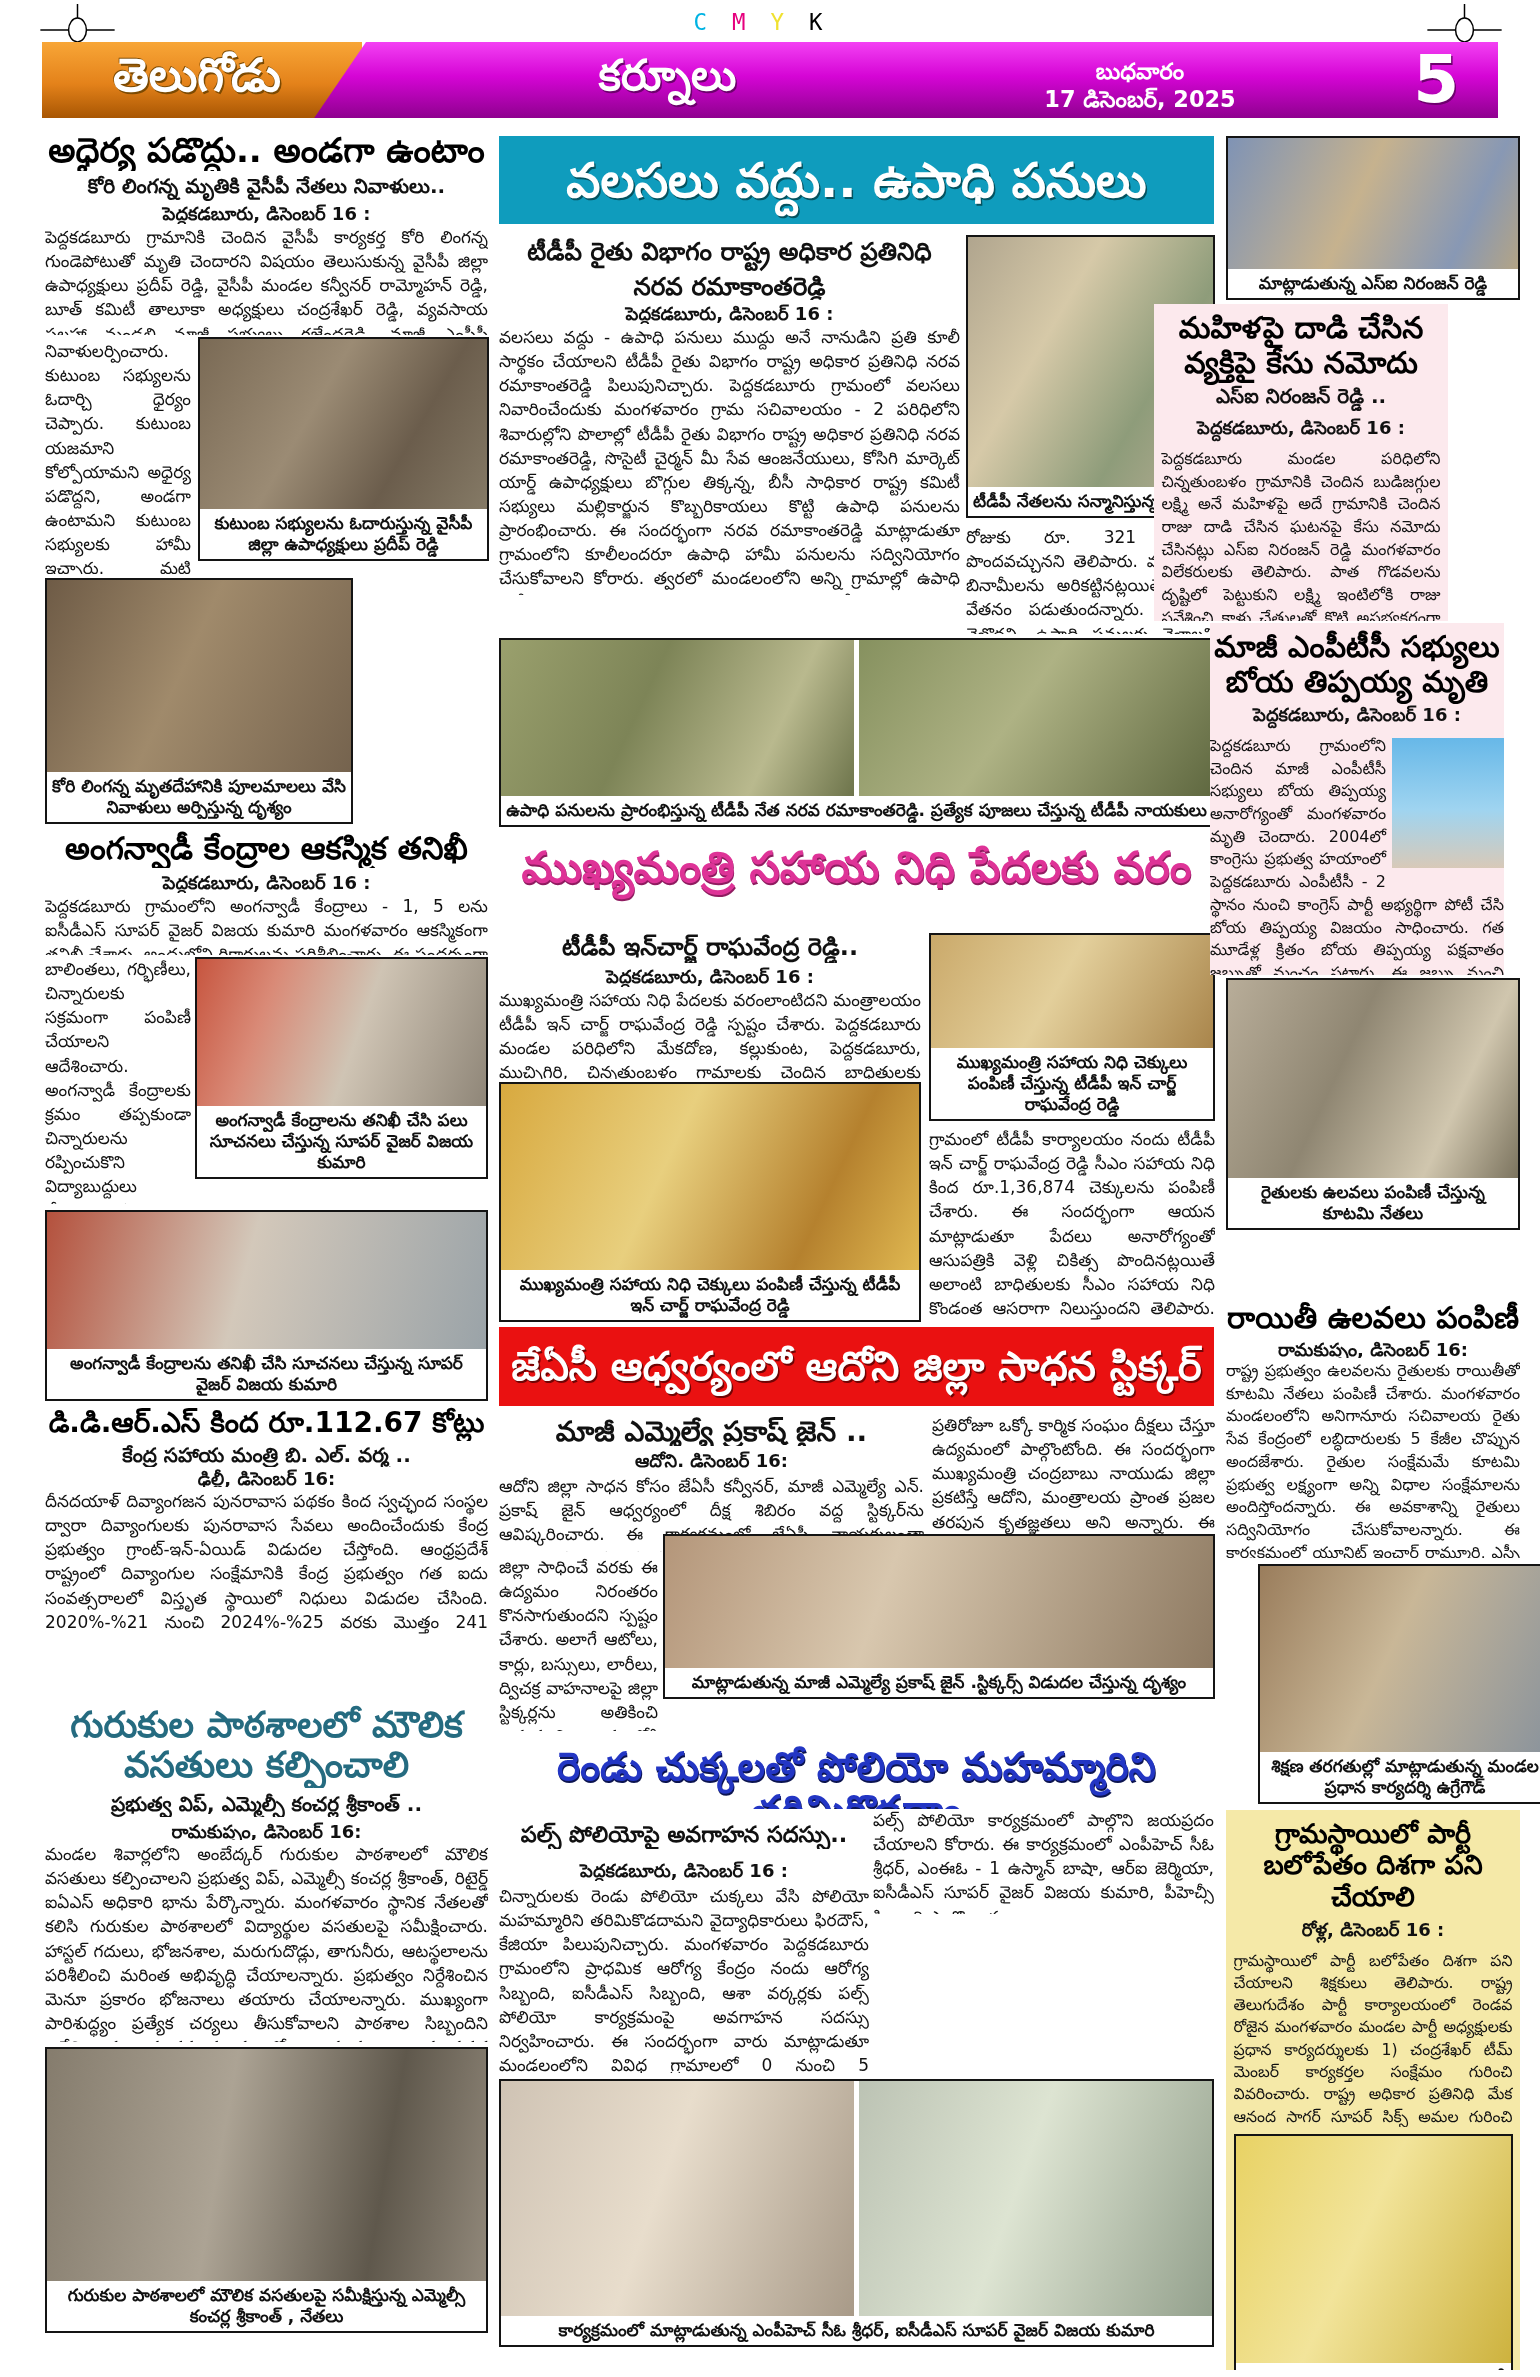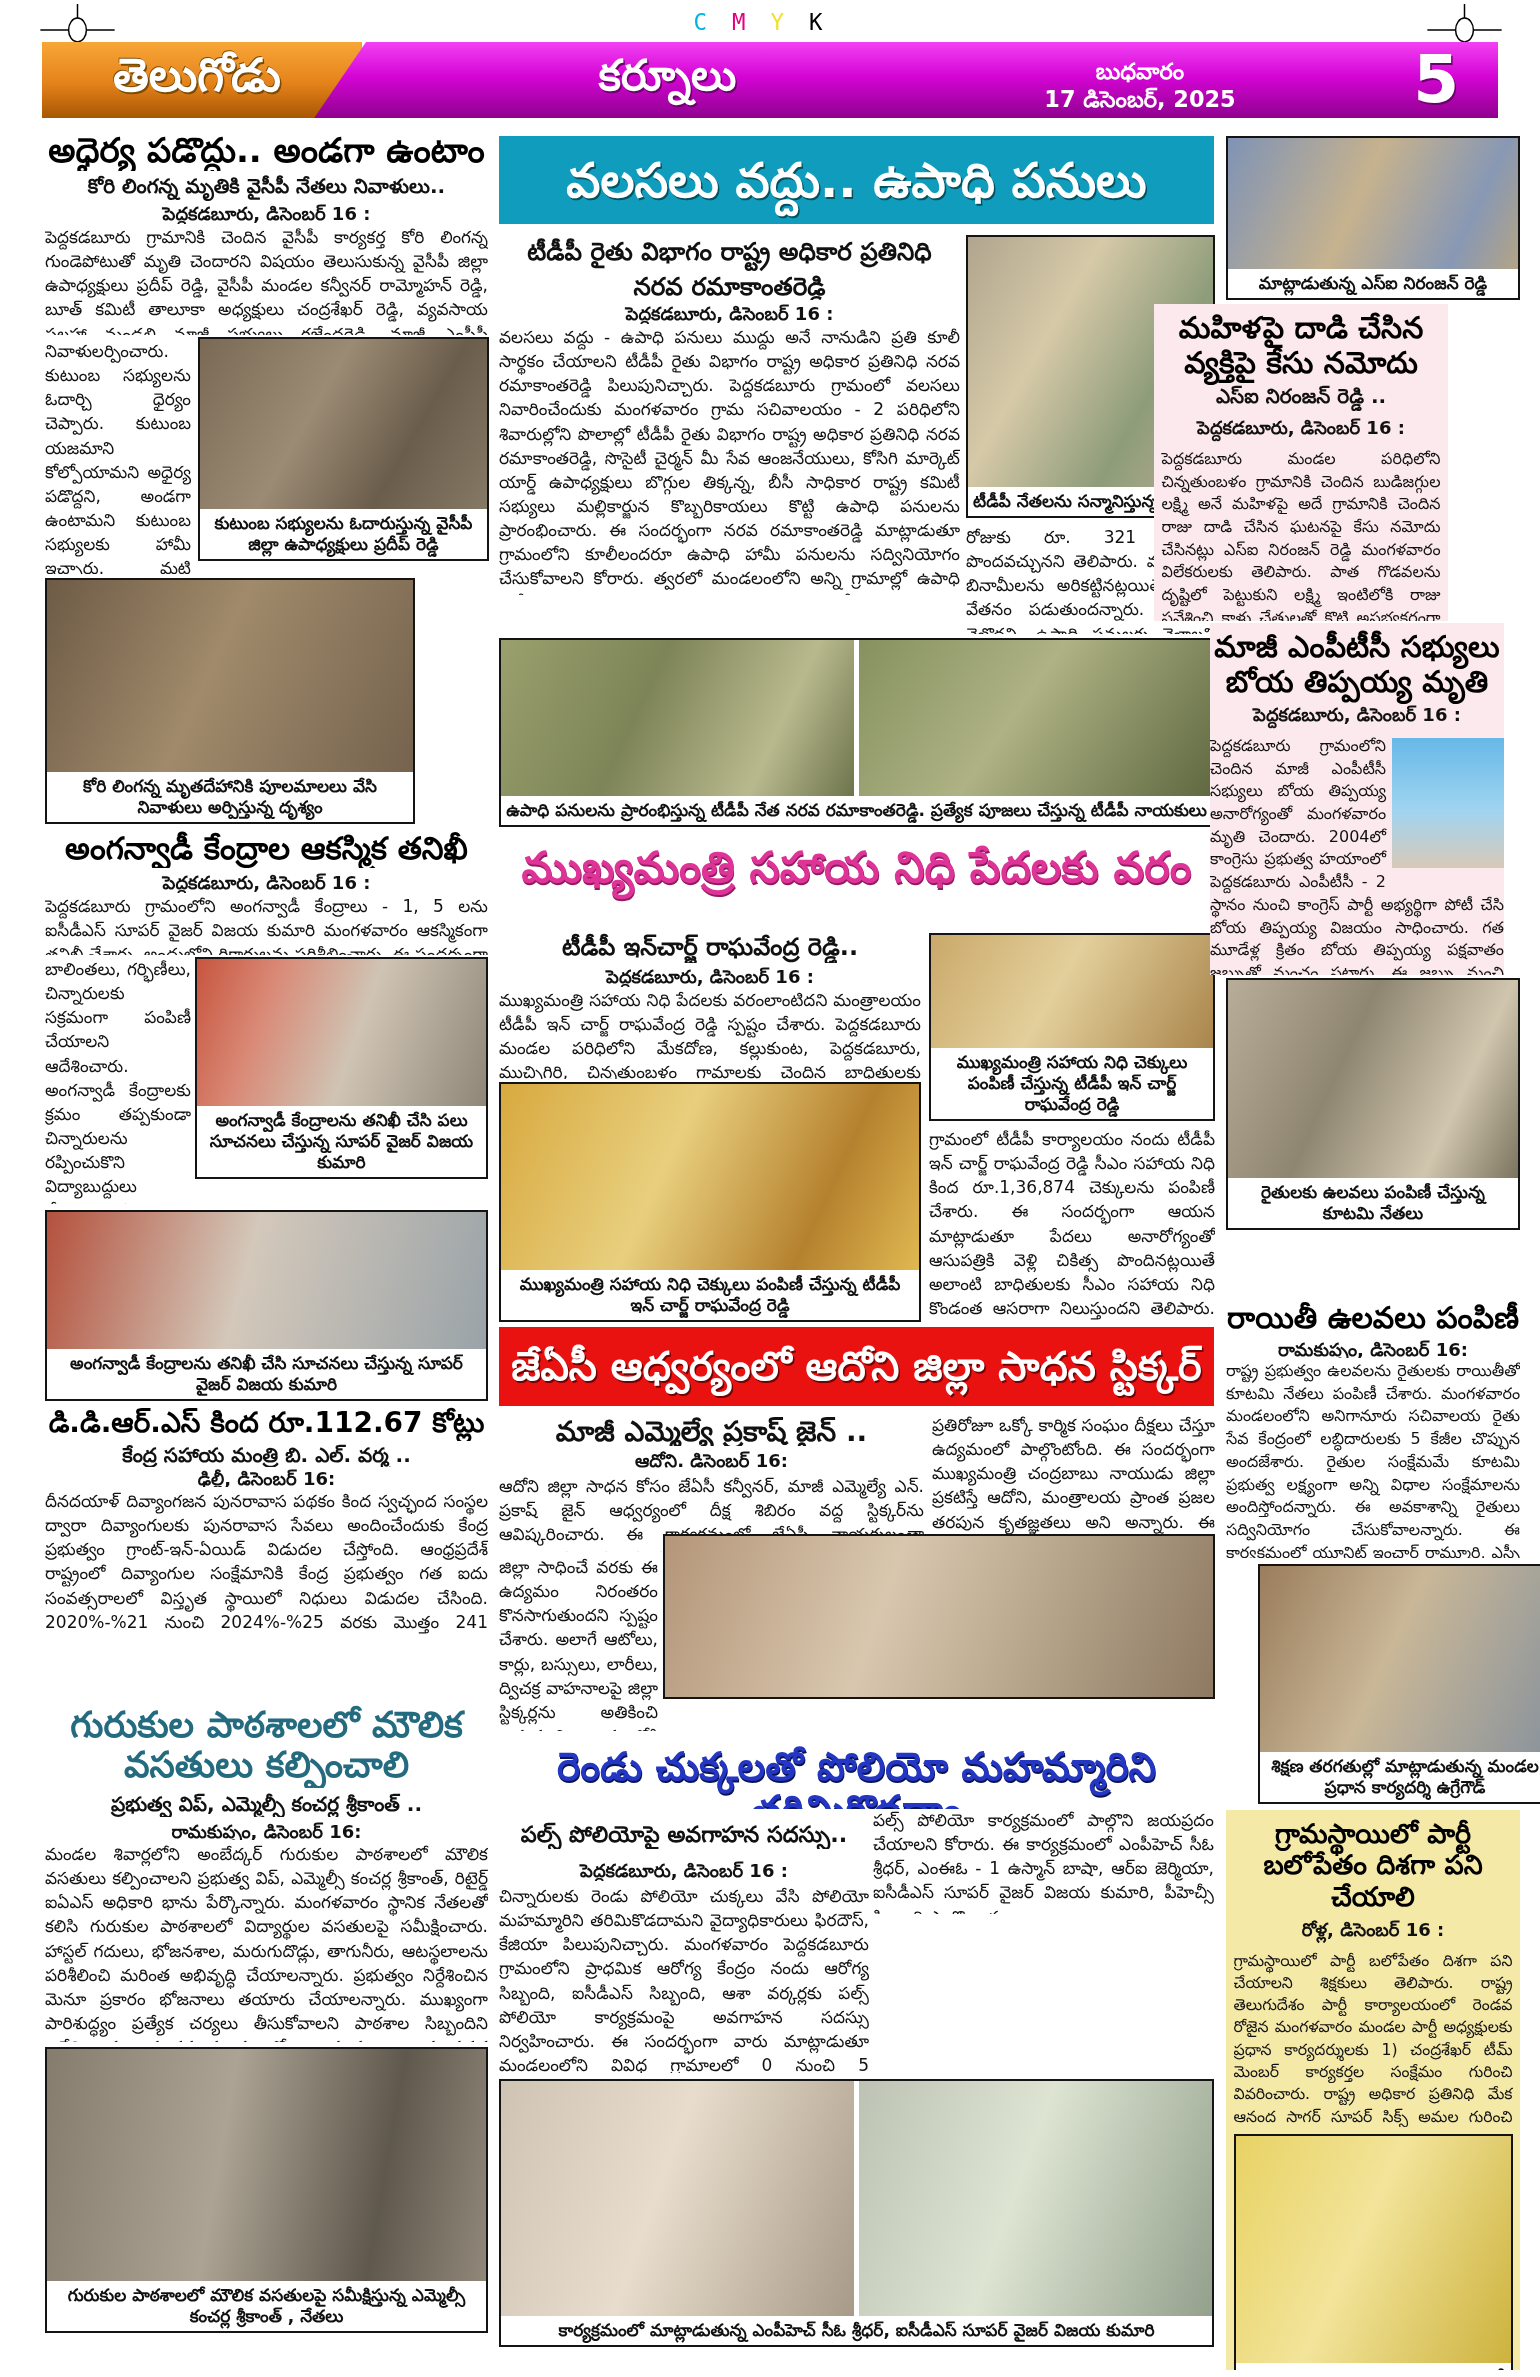--- a/index.html
+++ b/index.html
@@ -73,21 +73,21 @@
   .two-ph { display:flex; gap:4.5px; }
   .two-ph > div { flex:1; }
 
   
   .a1-hl   { left:45px;  top:131px;  width:443px; height:40px;  font-size:34px; }
   .a1-sub  { left:45px;  top:174px;  width:443px; height:27px; }
   .a1-dl   { left:45px;  top:203px;  width:443px; height:21px; }
   .a1-b1   { left:45px;  top:225px;  width:443px; height:110px; }
   .a1-ph1  { left:198px; top:337px;  width:291px; height:224px; }
   .a1-b2   { left:45px;  top:339px;  width:146px; height:235px; }
-  .a1-ph2  { left:45px;  top:578px;  width:370px; height:246px; }
+  .a1-ph2  { left:45px;  top:578px;  width:308px; height:246px; }
   .a2-hl   { left:45px;  top:831px; width:443px; height:37px;  font-size:31px; }
   .a2-dl   { left:45px;  top:872px; width:443px; height:21px; }
   .a2-b1   { left:45px;  top:894px; width:443px; height:61px; }
   .a2-ph1  { left:195px; top:957px; width:293px; height:222px; }
   .a2-b2   { left:45px;  top:957px; width:146px; height:247px; }
   .a2-ph2  { left:45px;  top:1210px; width:443px; height:191px; }
   .a3-hl   { left:45px;  top:1407px; width:443px; height:34px;  font-size:28px; }
   .a3-sub  { left:45px;  top:1443px; width:443px; height:24px; }
   .a3-dl   { left:45px;  top:1468px; width:443px; height:19.4px; }
   .a3-b    { left:45px;  top:1489px; width:443px; height:145px; }
@@ -244,20 +244,21 @@
   <div class="abs body-text cm-b2">గ్రామంలో టీడీపీ కార్యాలయం నందు టీడీపీ ఇన్ చార్జ్ రాఘవేంద్ర రెడ్డి సీఎం సహాయ నిధి కింద రూ.1,36,874 చెక్కులను పంపిణీ చేశారు. ఈ సందర్భంగా ఆయన మాట్లాడుతూ పేదలు అనారోగ్యంతో ఆసుపత్రికి వెళ్లి చికిత్స పొందినట్లయితే అలాంటి బాధితులకు సీఎం సహాయ నిధి కొండంత ఆసరాగా నిలుస్తుందని తెలిపారు. పేదలకు అండగా నిలవడమే లక్ష్యంగా పని చేస్తామన్నారు. ఈ కార్యక్రమంలో చిన్నతుంబళం సొసైటీ చైర్మన్ కందనాతి నరసప్ప, సాగునీటి సంఘం అధ్యక్షులు సత్యన్న గౌడ్, బూత్ యూనిట్ కన్వీనర్ తలారి అంజీ, యూనిట్ ఇన్ చార్జ్ దుమ్ముల శివ, టీడీపీ నాయకులు రాఘవరెడ్డి, తదితరులు పాల్గొన్నారు.</div>
 
   <div class="abs banner-red j-ban">జేఏసీ ఆధ్వర్యంలో ఆదోని జిల్లా సాధన స్టిక్కర్ ఆవిష్కరణ</div>
   <div class="abs subhead j-sub">మాజీ ఎమ్మెల్యే ప్రకాష్ జైన్ ..</div>
   <div class="abs body-text j-b3">ప్రతిరోజూ ఒక్కో కార్మిక సంఘం దీక్షలు చేస్తూ ఉద్యమంలో పాల్గొంటోంది. ఈ సందర్భంగా ముఖ్యమంత్రి చంద్రబాబు నాయుడు జిల్లా ప్రకటిస్తే ఆదోని, మంత్రాలయ ప్రాంత ప్రజల తరపున కృతజ్ఞతలు అని అన్నారు. ఈ కార్యక్రమంలో జేఏసీ నాయకులు పెద్ద సంఖ్యలో పాల్గొన్నారు.</div>
   <div class="abs dateline j-dl">ఆదోని. డిసెంబర్ 16:</div>
   <div class="abs body-text j-b1">ఆదోని జిల్లా సాధన కోసం జేఏసీ కన్వీనర్, మాజీ ఎమ్మెల్యే ఎన్. ప్రకాష్ జైన్ ఆధ్వర్యంలో దీక్ష శిబిరం వద్ద స్టిక్కర్‌ను ఆవిష్కరించారు. ఈ కార్యక్రమంలో జేఏసీ నాయకులంతా పాల్గొన్నారు. ఈ సందర్భంగా మాజీ ఎమ్మెల్యే ప్రకాష్ జైన్ మాట్లాడుతూ, ఆదోని</div>
   <div class="abs body-text j-b2">జిల్లా సాధించే వరకు ఈ ఉద్యమం నిరంతరం కొనసాగుతుందని స్పష్టం చేశారు. అలాగే ఆటోలు, కార్లు, బస్సులు, లారీలు, ద్విచక్ర వాహనాలపై జిల్లా స్టిక్కర్లను అతికించి ఉద్యమాన్ని ప్రజల్లోకి తీసుకెళ్లాలని జేఏసీ నాయకులు పిలుపునిచ్చారు. అన్ని రాజకీయ పార్టీల నాయకులు, ప్రజాప్రతినిధులు ఐక్యంగా ఈ ఉద్యమంలో పాల్గొనాలని ఆయన కోరారు. ఈరోజు దీక్షకు బిల్డింగ్ కార్మికులు కూర్చుండగా,</div>
   <div class="abs pbox j-ph">
     <div class="pimg ph-jac"></div>
+    <div class="pcap">మాట్లాడుతున్న  మాజీ ఎమ్మెల్యే ప్రకాష్ జైన్ .స్టిక్కర్స్ విడుదల చేస్తున్న దృశ్యం</div>
   </div>
 
   <div class="abs hl hl-blue p-hl">రెండు చుక్కలతో పోలియో మహమ్మారిని తరిమికొడదాం</div>
   <div class="abs subhead p-sub">పల్స్ పోలియోపై అవగాహన సదస్సు..</div>
   <div class="abs body-text p-b2">పల్స్ పోలియో కార్యక్రమంలో పాల్గొని జయప్రదం చేయాలని కోరారు. ఈ కార్యక్రమంలో ఎంపీహెచ్ సీఓ శ్రీధర్, ఎంఈఓ - 1 ఉస్మాన్ బాషా, ఆర్ఐ జెర్మియా, ఐసీడీఎస్ సూపర్ వైజర్ విజయ కుమారి, పీహెచ్సీ సిబ్బంది పాల్గొన్నారు.</div>
   <div class="abs dateline p-dl">పెద్దకడబూరు, డిసెంబర్ 16 :</div>
   <div class="abs body-text p-b1">చిన్నారులకు రెండు పోలియో చుక్కలు వేసి పోలియో మహమ్మారిని తరిమికొడదామని వైద్యాధికారులు ఫిరదౌస్, కేజియా పిలుపునిచ్చారు. మంగళవారం పెద్దకడబూరు గ్రామంలోని ప్రాధమిక ఆరోగ్య కేంద్రం నందు ఆరోగ్య సిబ్బంది, ఐసీడీఎస్ సిబ్బంది, ఆశా వర్కర్లకు పల్స్ పోలియో కార్యక్రమంపై అవగాహన సదస్సు నిర్వహించారు. ఈ సందర్భంగా వారు మాట్లాడుతూ మండలంలోని వివిధ గ్రామాలలో 0 నుంచి 5 సంవత్సరాలలోపు పిల్లలు 8325 మంది ఉన్నారని గుర్తు చేశారు. వీరికి ఈ నెల 21న ఆదివారం పోలియో చుక్కలు వేయించి అవిటితనాన్ని దరికి రాకుండా తరిమి కొట్టాలని కోరారు. మండలంలో మొత్తం 32 పోలియో కేంద్రాలను ఏర్పాటు చేశామన్నారు. అలాగే ఒక మొబైల్ టీం పని చేస్తుందని తెలిపారు. ఆరోగ్య సిబ్బంది, ఐసీడీఎస్ సిబ్బంది, ఆశా వర్కర్లు</div>
   <div class="abs pbox p-ph2">
     <div class="pimg two-ph">
       <div class="ph-polio2"></div>

